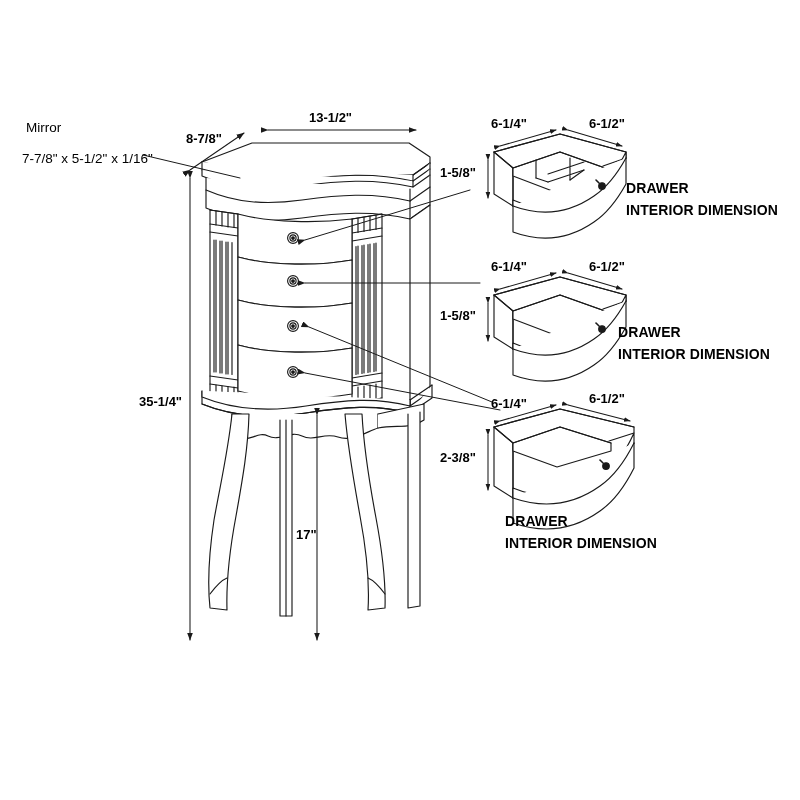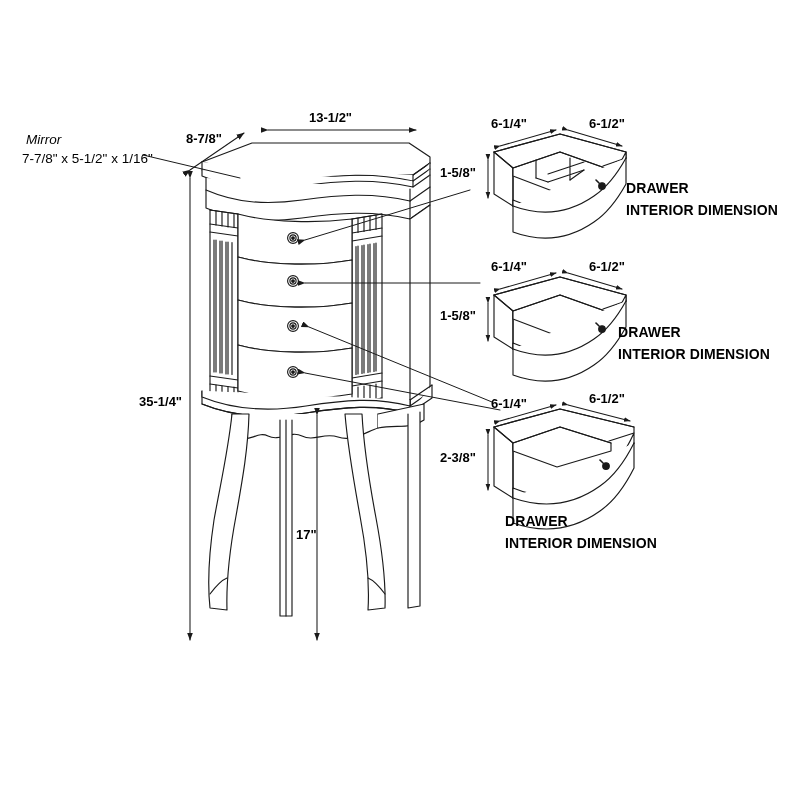--- a/index.html
+++ b/index.html
@@ -237,21 +237,21 @@
         <path d="M305,283 L480,283" marker-start="url(#ah)"></path>
 
         <path d="M309,327 L492,402" marker-start="url(#ah)"></path>
 
         <path d="M305,373 L500,410" marker-start="url(#ah)"></path>
       </g>
 
     </g>
   </svg>
 
-  <div class="lbl plain" style="left:26px; top:131px;font-style:italic;">Mirror</div>
+  <div class="lbl plain" style="left:26px; top:119px;">Mirror</div>
   <div class="lbl plain" style="left:22px; top:150px;">7-7/8" x 5-1/2" x 1/16"</div>
 
   <div class="lbl" style="left:186px; top:131px;">8-7/8"</div>
 
   <div class="lbl" style="left:309px; top:110px;">13-1/2"</div>
 
   <div class="lbl" style="left:139px; top:394px;">35-1/4"</div>
 
   <div class="lbl" style="left:296px; top:527px;">17"</div>
 

